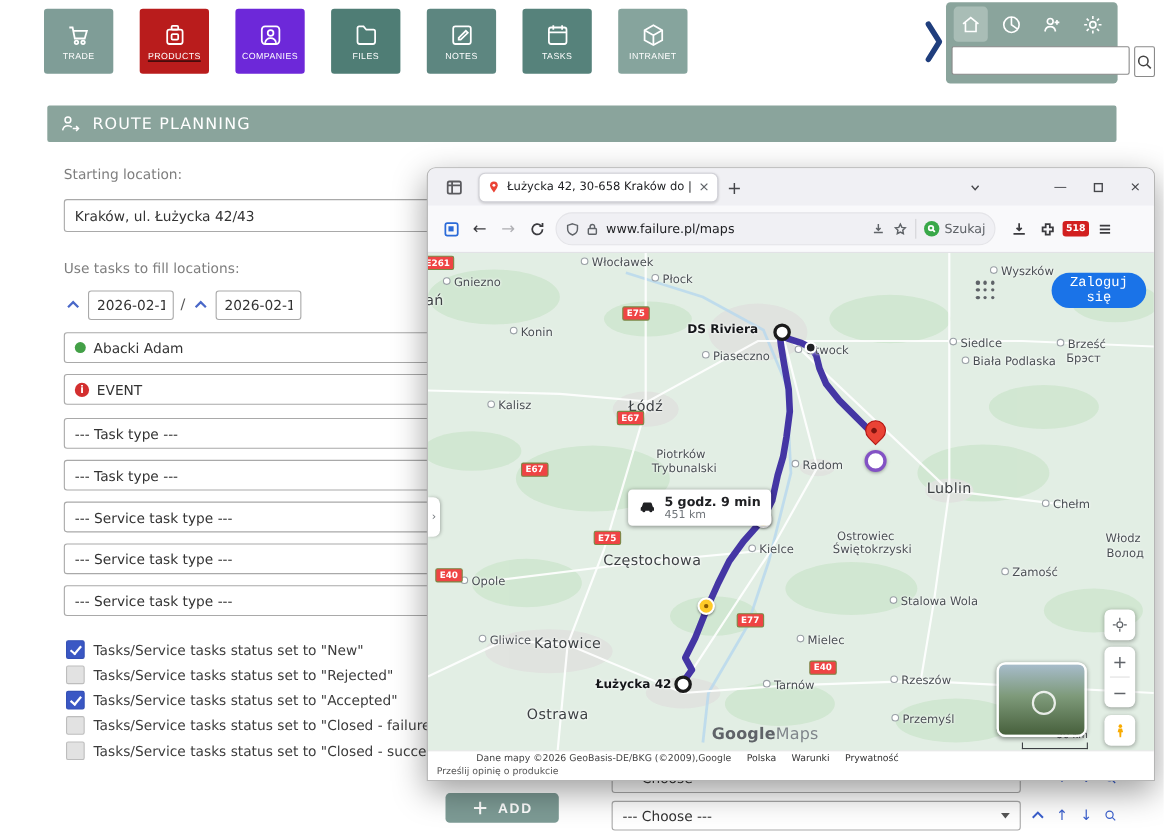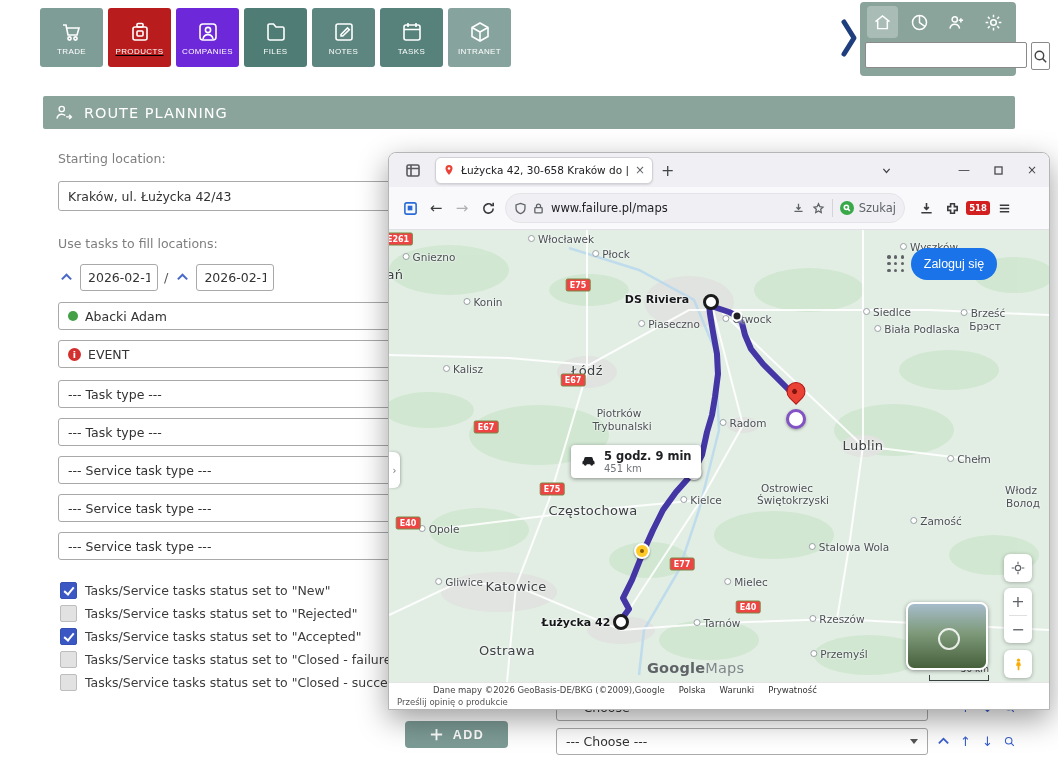--- a/index.html
+++ b/index.html
@@ -1,20 +1,20 @@
 <!DOCTYPE html>
 <html><head>
 <meta charset="utf-8">
 <style>
   html,body{margin:0;padding:0;background:#fff;}
   .app{position:relative;width:1058px;height:760px;overflow:hidden;background:#fff;
        font-family:"DejaVu Sans","Liberation Sans",sans-serif;color:#333;}
 
   
-  .topnav{position:absolute;left:40px;top:8px;display:flex;gap:5px;}
+  .topnav{position:absolute;left:40px;top:8px;display:flex;gap:24px;}
   .navbtn{width:63px;height:59px;border-radius:3px;display:flex;flex-direction:column;
           align-items:center;justify-content:center;gap:3px;cursor:pointer;border:none;}
   .navbtn svg{width:24px;height:24px;stroke:#fff;fill:none;stroke-width:1.6;}
   .navbtn .nlabel{font-size:8px;color:#fff;letter-spacing:.4px;}
   .navbtn:nth-child(1){background:#7f9d97;}
   .navbtn:nth-child(2){background:#b91c1c;text-decoration:underline;}
   .navbtn:nth-child(3){background:#6d28d9;}
   .navbtn:nth-child(4){background:#4f7d75;}
   .navbtn:nth-child(5){background:#5d8680;}
   .navbtn:nth-child(6){background:#56827b;}
@@ -130,22 +130,22 @@
   .mk-pin::after{content:"";position:absolute;left:5px;top:5px;width:5px;height:5px;background:#7e140e;border-radius:50%;}
   .mk-avatar{width:14px;height:14px;background:#fff;border:3.5px solid #8352c5;border-radius:50%;transform:translate(-50%,-50%);
              box-shadow:0 1px 3px rgba(0,0,0,.35);}
 
   .routetip{position:absolute;left:182px;top:215px;background:#fff;border-radius:4px;box-shadow:0 1px 4px rgba(0,0,0,.4);
             display:flex;align-items:center;gap:7px;padding:4px 9px;z-index:7;}
   .routetip svg{width:17px;height:17px;fill:#202124;}
   .tipdur{font-size:11.5px;font-weight:bold;color:#202124;white-space:nowrap;}
   .tipdist{font-size:10px;color:#70757a;}
 
-  .signin{position:absolute;left:522px;top:18px;width:86px;height:32px;background:#1a73e8;border:none;border-radius:18px;
-          color:#fff;font-size:12.5px;font-family:Liberation Sans, sans-serif;cursor:pointer;z-index:7;}
+  .signin{position:absolute;left:567px;top:18px;width:86px;height:32px;background:#1a73e8;border:none;border-radius:18px;
+          color:#fff;font-size:12.5px;font-family:Liberation Mono, monospace;cursor:pointer;z-index:7;}
   .appsgrid{position:absolute;left:498px;top:25px;width:18px;height:18px;display:grid;grid-template-columns:repeat(3,1fr);
             gap:2.5px;cursor:pointer;z-index:7;}
   .appsgrid i{width:3.5px;height:3.5px;background:#5f6368;border-radius:50%;}
 
   .layers{position:absolute;left:30px;top:372px;width:62px;height:68px;border-radius:8px;border:2px solid #fff;
           background:linear-gradient(160deg,#44523f,#26302a 70%);box-shadow:0 1px 4px rgba(0,0,0,.4);cursor:pointer;
           display:flex;align-items:flex-end;z-index:7;box-sizing:border-box;}
   .layers .ltxt{display:flex;align-items:center;gap:3px;color:#fff;font-size:8.5px;padding:0 0 4px 5px;}
   .layers svg{width:10px;height:10px;stroke:#fff;fill:none;stroke-width:1.6;}
   .svthumb{position:absolute;left:517px;top:372px;width:82px;height:68px;border-radius:8px;border:2px solid #fff;

